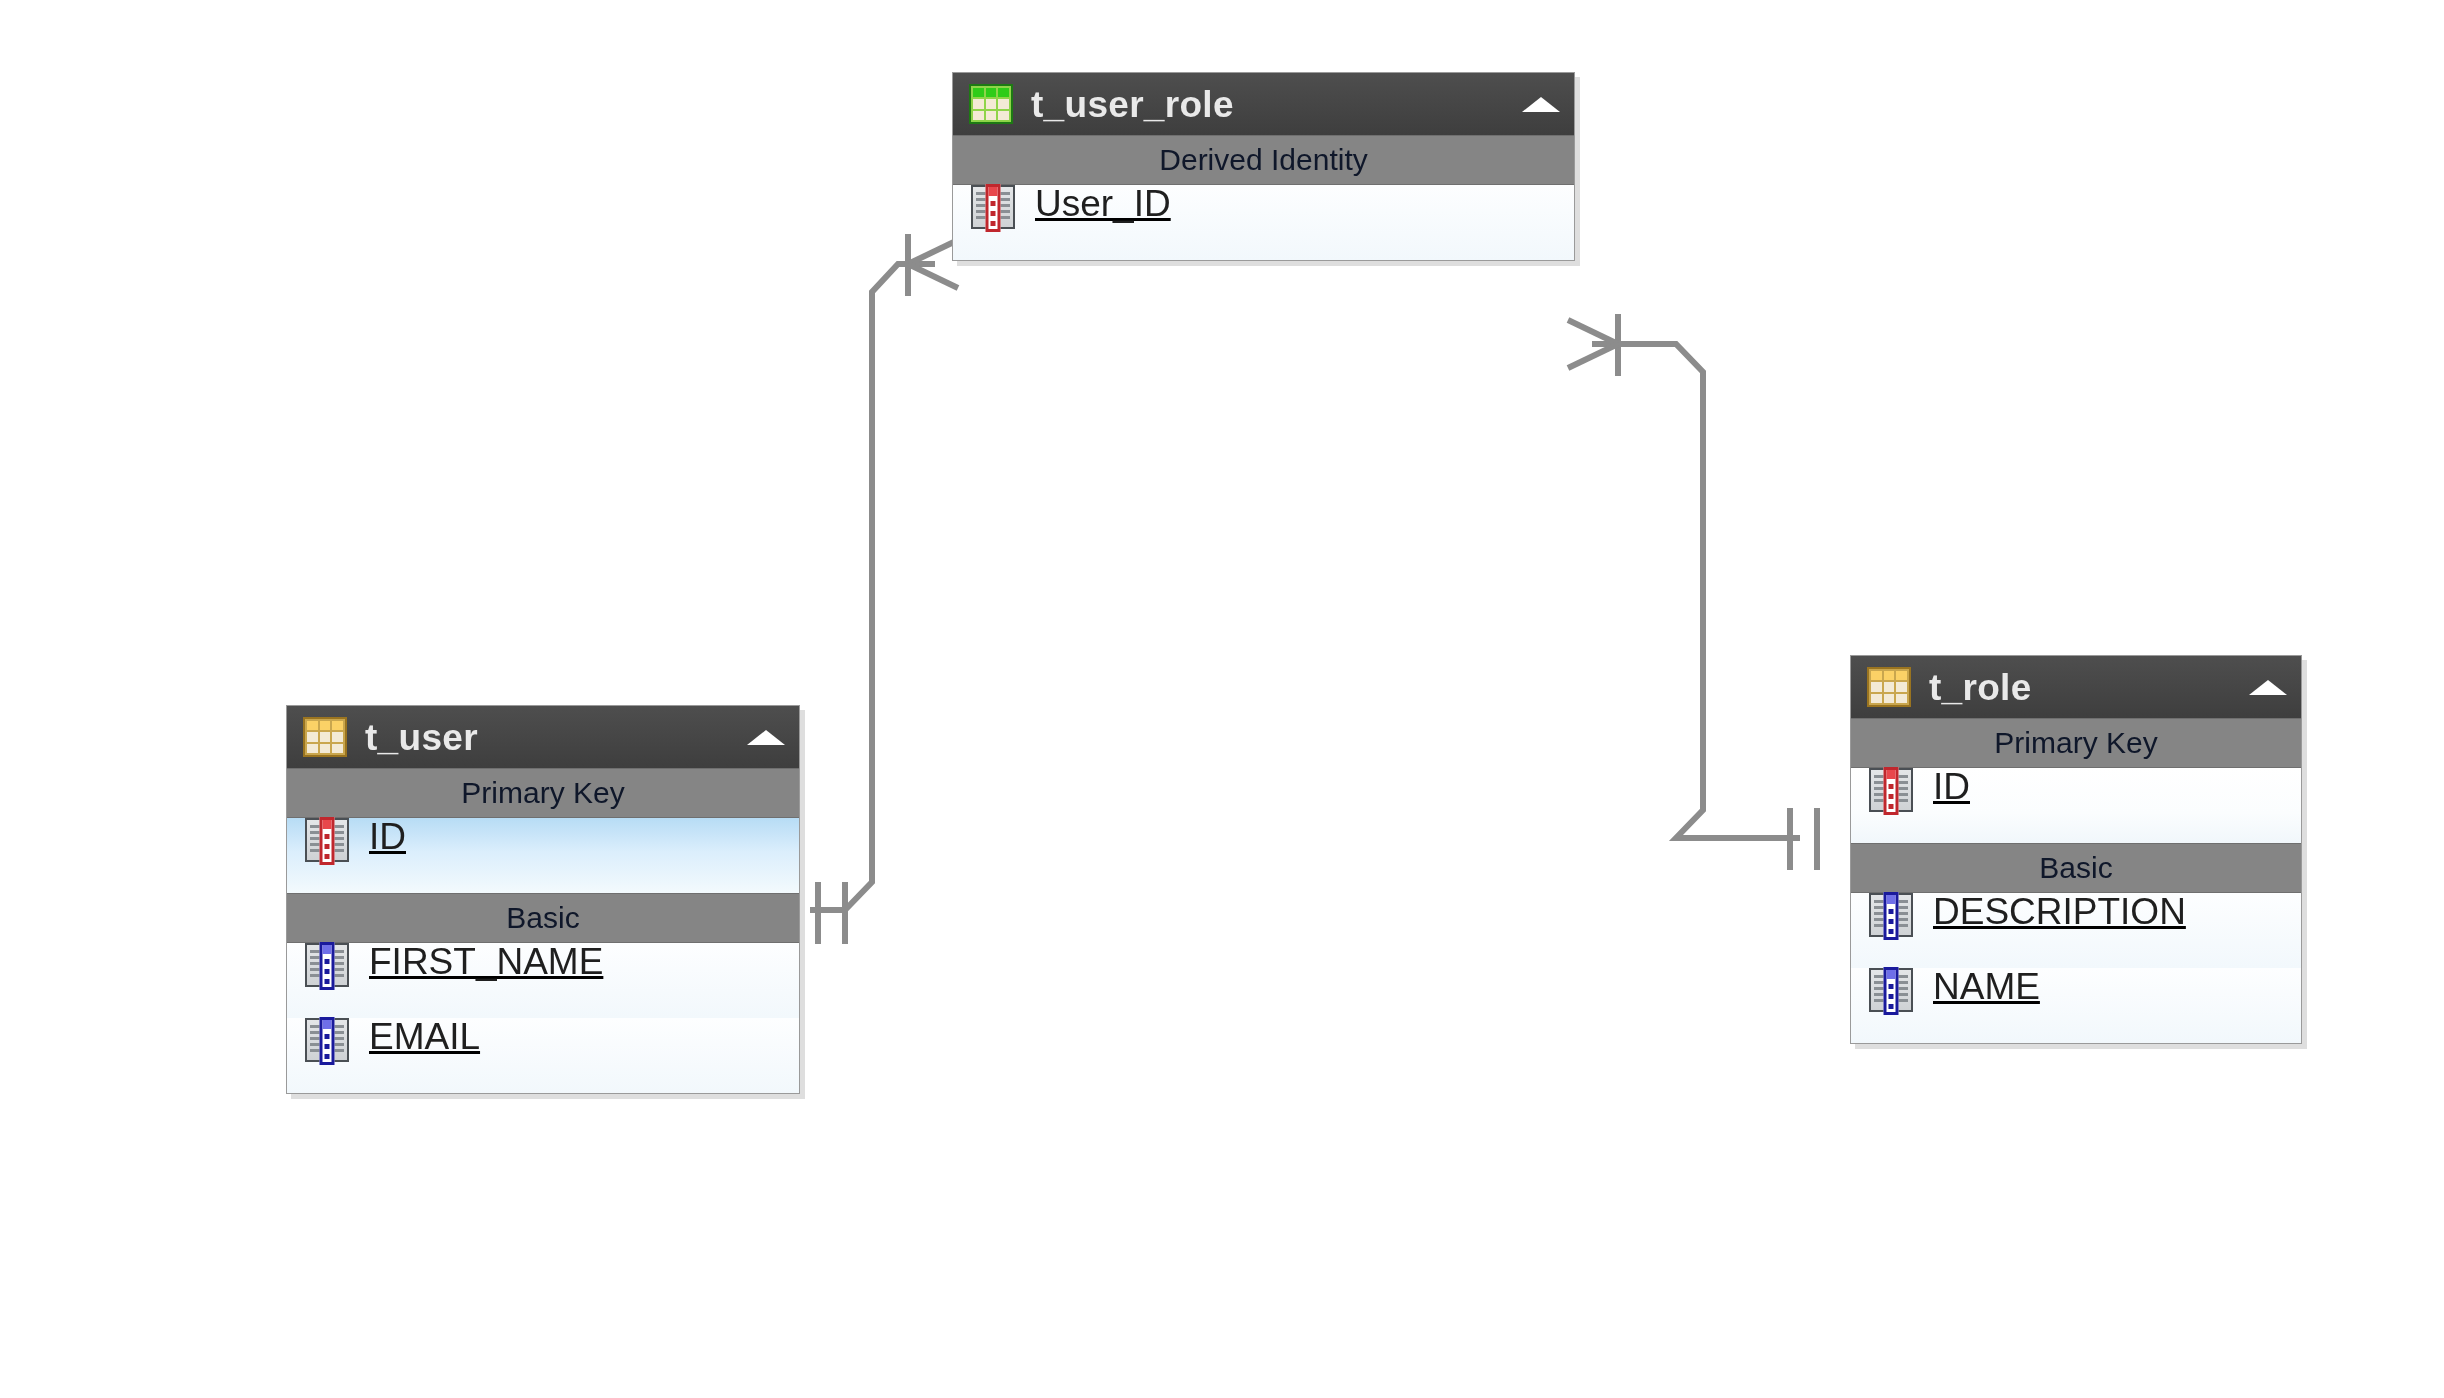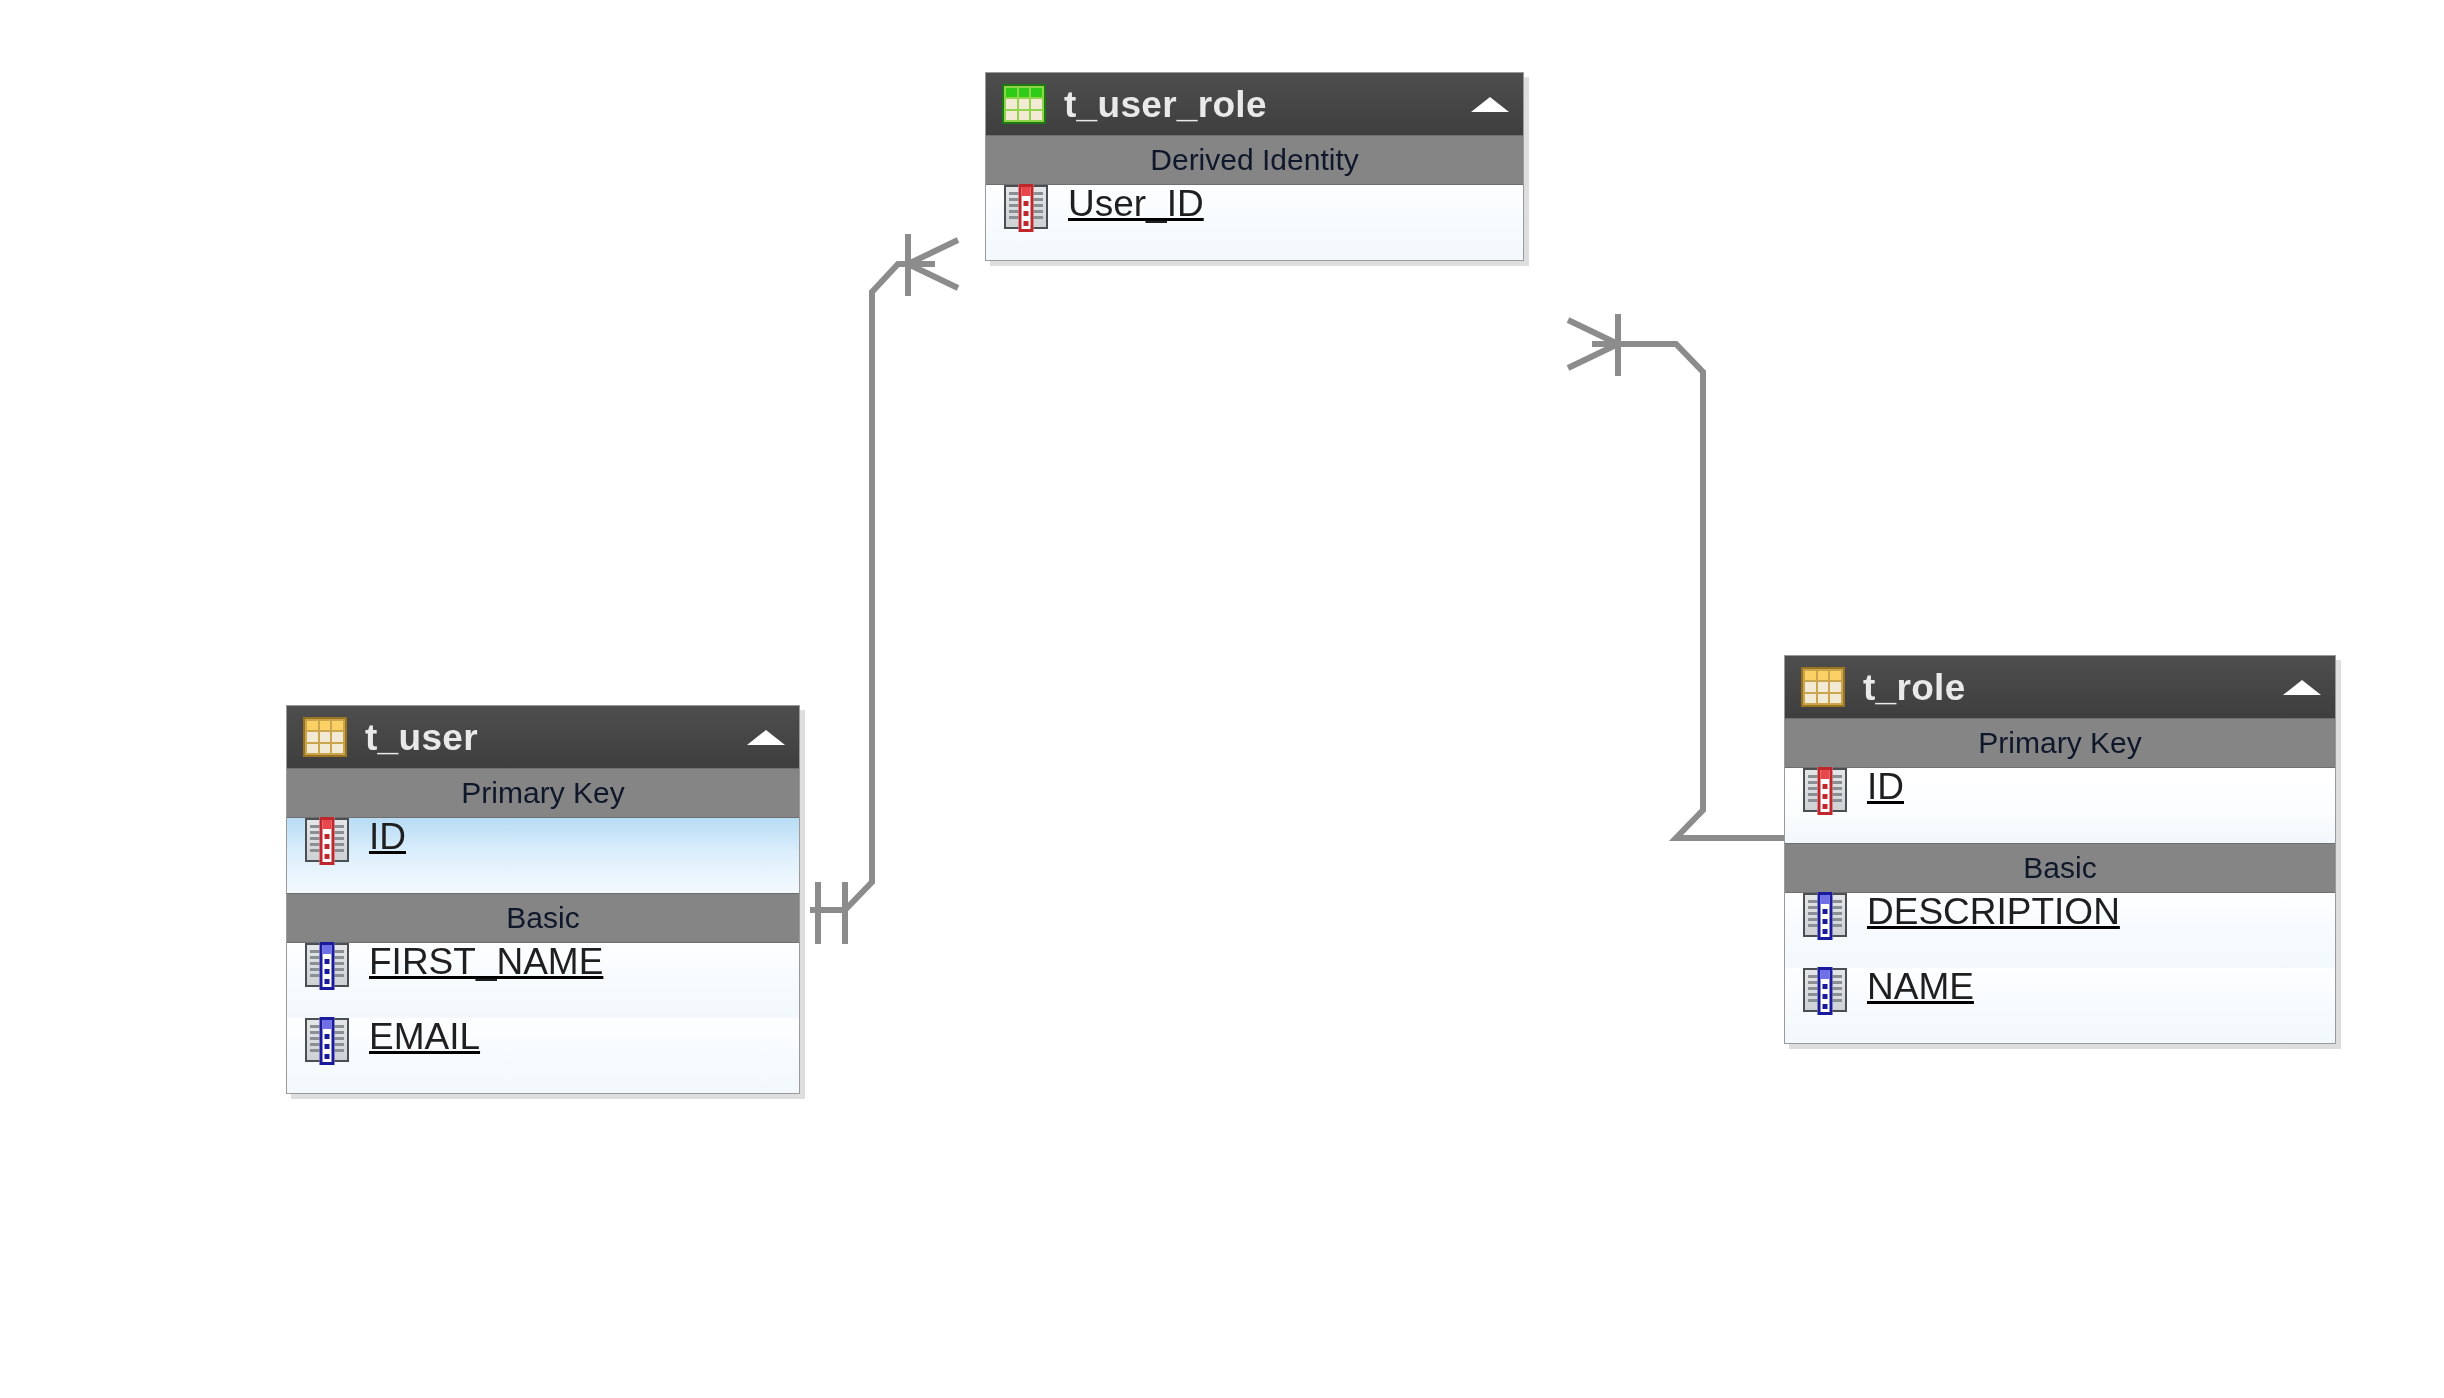--- a/index.html
+++ b/index.html
@@ -211,21 +211,21 @@
         <line x1="1618" y1="344" x2="1568" y2="368" stroke="#8c8c8c" stroke-width="6"></line>
       </g>
 
       <g>
         <line x1="1790" y1="808" x2="1790" y2="870" stroke="#8c8c8c" stroke-width="6"></line>
         <line x1="1817" y1="808" x2="1817" y2="870" stroke="#8c8c8c" stroke-width="6"></line>
       </g>
     </g>
   </svg>
 
-  <div class="entity" style="left:952px; top:72px; width:539px;margin-left:33px;">
+  <div class="entity" style="left:952px; top:72px; width:623px;">
     <div class="ent-header">
       <span class="tbl-icon green">
         <i class="hdr"></i>
           <i class="hdr"></i>
           <i class="hdr"></i>
         <i></i>
           <i></i>
           <i></i>
         <i></i>
           <i></i>
@@ -309,21 +309,21 @@
         <span class="dots">
             <span></span>
             <span></span>
             <span></span>
           </span>
       </span>
       <span class="attr-label">EMAIL</span>
     </div>
   </div>
 
-  <div class="entity" style="left:1784px; top:655px; width:552px;">
+  <div class="entity" style="left:1850px; top:655px; width:452px;">
     <div class="ent-header">
       <span class="tbl-icon gold">
         <i class="hdr"></i>
           <i class="hdr"></i>
           <i class="hdr"></i>
         <i></i>
           <i></i>
           <i></i>
         <i></i>
           <i></i>

